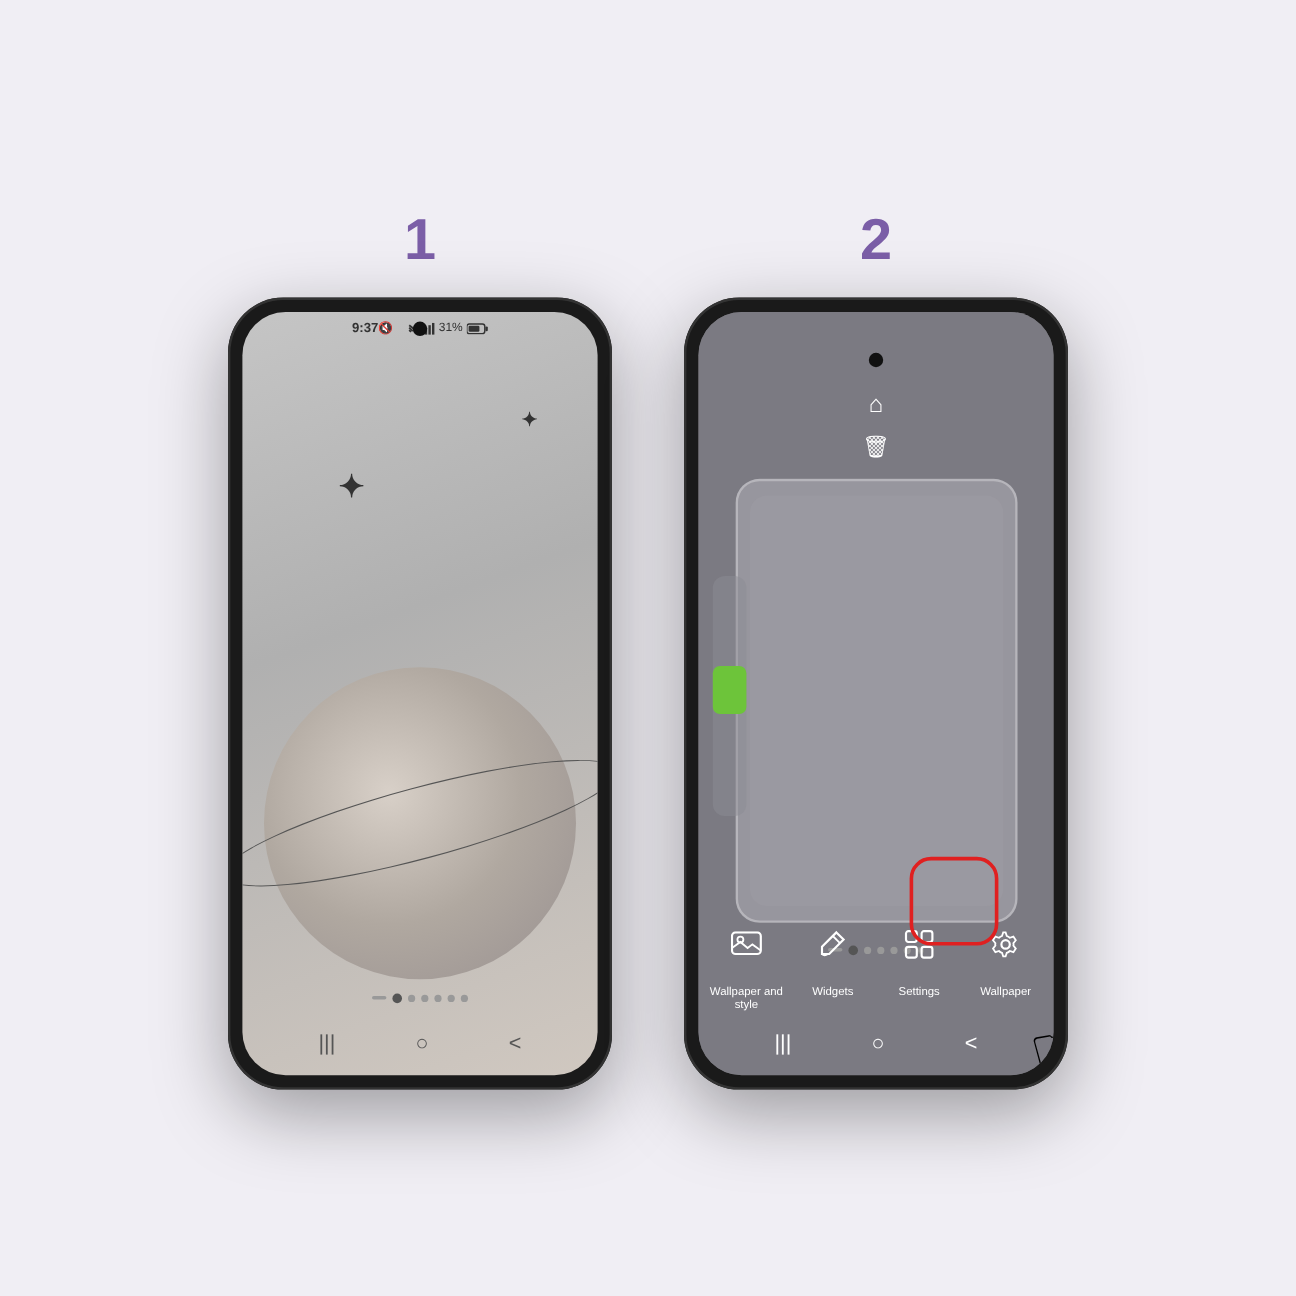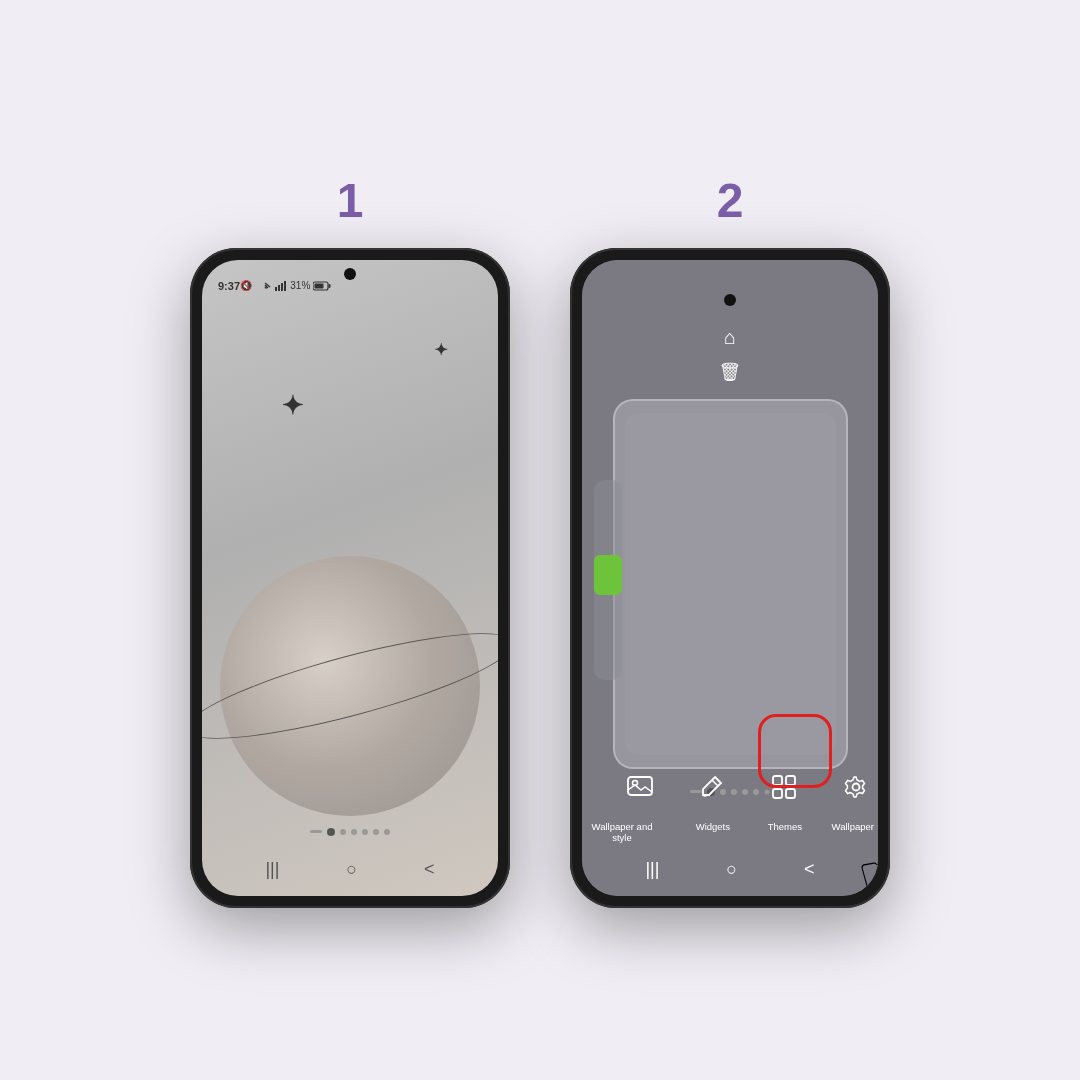--- a/index.html
+++ b/index.html
@@ -82,27 +82,27 @@
     }
 
     
     .screen-1 {
       background: linear-gradient(160deg, #c5c5c5 0%, #b0b0b0 40%, #d0c8c0 100%);
     }
 
     
     .status-bar {
       position: absolute;
-      top: 12px;
+      top: 0;
       left: 0;
       right: 0;
       height: 28px;
       display: flex;
       align-items: center;
-      justify-content: flex-start;
+      justify-content: center;
       padding: 0 16px;
       z-index: 10;
     }
 
     .status-time {
       font-size: 11px;
       font-weight: 600;
       color: #333;
     }
 
@@ -289,21 +289,21 @@
       right: 0;
       display: flex;
       justify-content: space-around;
       align-items: flex-start;
       padding: 8px 4px 0;
     }
 
     .action-item {
       display: flex;
       flex-direction: column;
-      align-items: flex-end;
+      align-items: center;
       gap: 16px;
       flex: 1;
     }
 
     .action-icon-box {
       width: 36px;
       height: 36px;
       display: flex;
       align-items: center;
       justify-content: center;
@@ -471,21 +471,21 @@
           <div class="action-item" style="position:relative;">
             <div class="action-icon-box">
 
               <svg width="26" height="26" viewBox="0 0 26 26" fill="none" xmlns="http://www.w3.org/2000/svg">
                 <rect x="2" y="2" width="9" height="9" rx="2" stroke="white" stroke-width="1.8"></rect>
                 <rect x="15" y="2" width="9" height="9" rx="2" stroke="white" stroke-width="1.8"></rect>
                 <rect x="2" y="15" width="9" height="9" rx="2" stroke="white" stroke-width="1.8"></rect>
                 <rect x="15" y="15" width="9" height="9" rx="2" stroke="white" stroke-width="1.8"></rect>
               </svg>
             </div>
-            <span class="action-label">Themes</span>
+            <span class="action-label">Settings</span>
 
             <div class="widgets-highlight"></div>
           </div>
 
           <div class="action-item">
             <div class="action-icon-box">
 
               <svg width="24" height="24" viewBox="0 0 24 24" fill="none" xmlns="http://www.w3.org/2000/svg">
                 <circle cx="12" cy="12" r="3.5" stroke="white" stroke-width="1.8"></circle>
                 <path d="M12 2 L13 5 Q14.5 5.5 15.5 6.5 L18.5 5.5 L20.5 8.5 L18.5 11 Q18.8 12 18.5 13 L20.5 15.5 L18.5 18.5 L15.5 17.5 Q14.5 18.5 13 19 L12 22 L10 22 L9 19 Q7.5 18.5 6.5 17.5 L3.5 18.5 L1.5 15.5 L3.5 13 Q3.2 12 3.5 11 L1.5 8.5 L3.5 5.5 L6.5 6.5 Q7.5 5.5 9 5 L10 2 Z" stroke="white" stroke-width="1.5" fill="none"></path>

